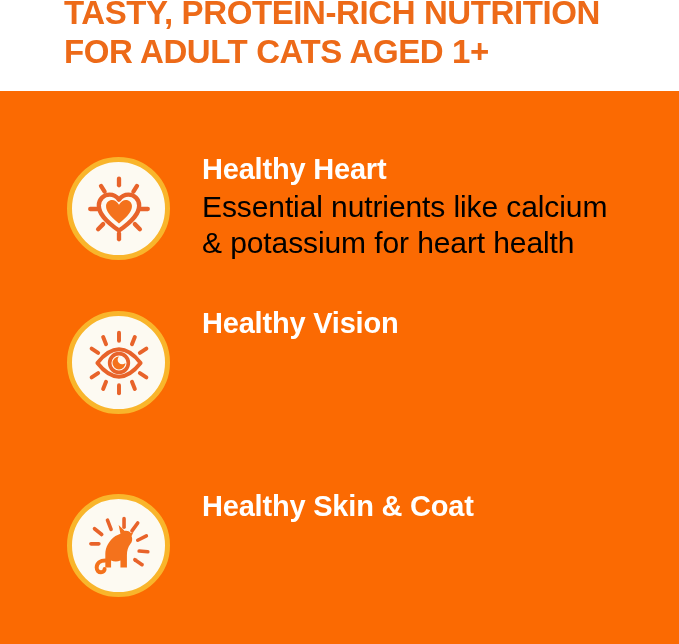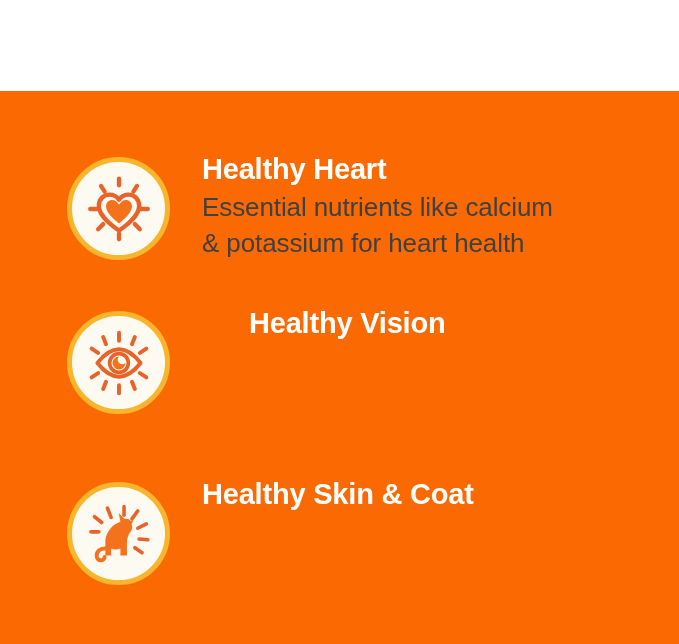--- a/index.html
+++ b/index.html
@@ -59,22 +59,22 @@
   
   .benefit {
     position: absolute;
     left: 0;
     width: 679px;
     height: 130px;
     display: flex;
     align-items: flex-start;
   }
   .benefit-1 { top: 60px; }
-  .benefit-2 { top: 214px; gap: 47px; }
-  .benefit-3 { top: 385px; justify-content: space-between; }
+  .benefit-2 { top: 214px; }
+  .benefit-3 { top: 397px; justify-content: space-between; }
 
   .badge {
     position: relative;
     flex: 0 0 auto;
     width: 103px;
     height: 103px;
     margin-left: 67px;
     margin-top: 6px;
     border-radius: 50%;
     background: #FDFAF2;
@@ -100,34 +100,38 @@
     color: #FFFFFF;
     font-family: "Liberation Sans", sans-serif;
     font-weight: bold;
     font-size: 29px;
     line-height: 36px;
     letter-spacing: -0.2px;
   }
   .benefit-body {
     margin: 0;
     margin-top: 2px;
-    color: #404040;
+    color: #000000;
     font-family: "Liberation Sans", sans-serif;
     font-weight: normal;
-    font-size: 26px;
+    font-size: 30px;
     line-height: 36px;
     letter-spacing: -0.1px;
     white-space: pre-line;
   }
 </style>
 </head>
 <body>
 
 <div id="page">
 
+  <div class="header">
+    <h1 class="header-title">TASTY, PROTEIN-RICH NUTRITION
+FOR ADULT CATS AGED 1+</h1>
+  </div>
 
   <div class="panel">
 
     <div class="benefit benefit-1">
       <div class="badge">
         <svg viewBox="0 0 100 100">
           <g fill="none" stroke="#E8632A" stroke-width="6" stroke-linecap="round">
             <line x1="50" y1="8" x2="50" y2="17"></line>
             <line x1="25" y1="18" x2="30" y2="26"></line>
             <line x1="75" y1="18" x2="70" y2="26"></line>

